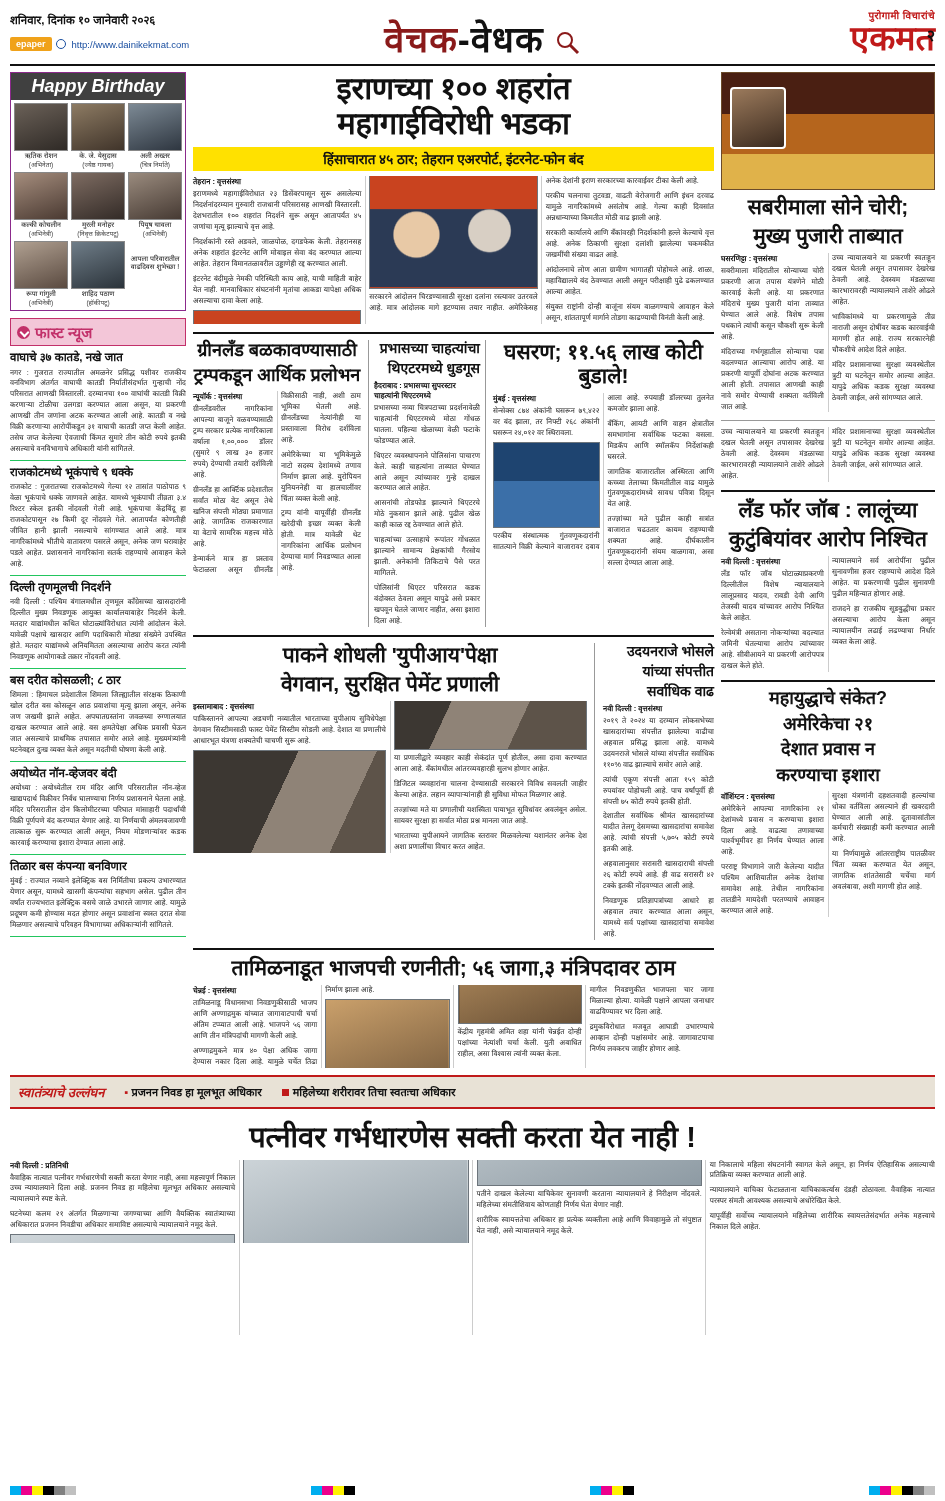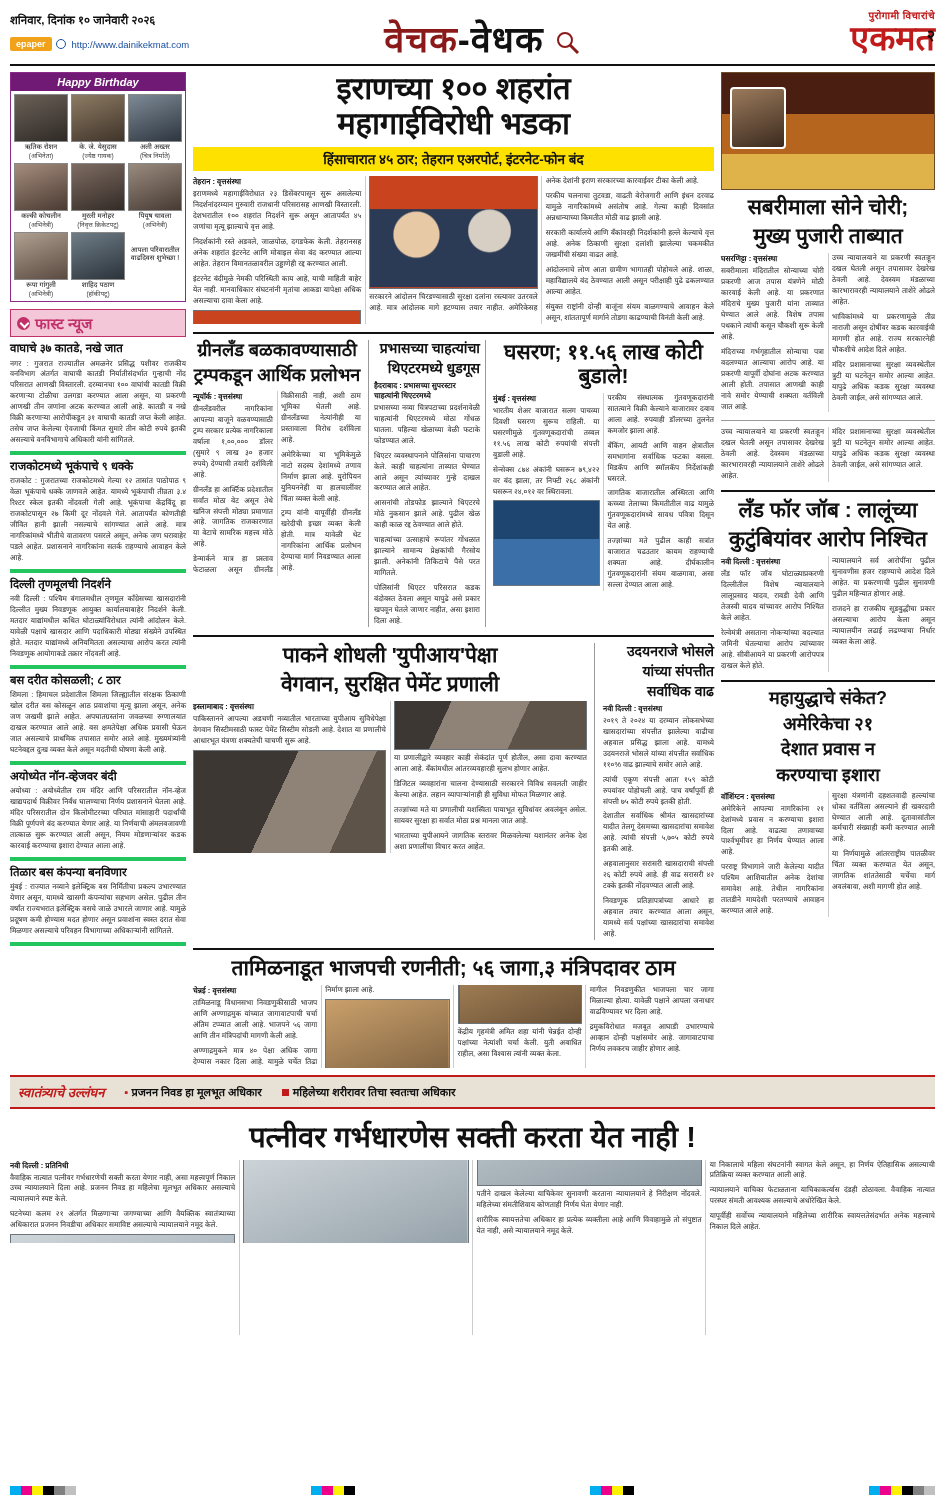--- a/index.html
+++ b/index.html
@@ -30,41 +30,41 @@
   .pageno { position:absolute; right:0; top:16px; font-size:16px; font-weight:bold; color:#111;}
 
   
   .body-grid { display:flex; gap:7px; margin-top:6px; }
   .col-left { width:176px; }
   .col-mid { flex:1; }
   .col-right { width:214px; }
 
   
   .hb-box { border:1px solid #8b2a8b; }
-  .hb-head { background:#701a75; color:#fff; text-align:center; font-size:11px; font-weight:bold; padding:3px 0; font-style:italic;}
+  .hb-head { background:#404040; color:#fff; text-align:center; font-size:18px; font-weight:bold; padding:3px 0; font-style:italic;}
   .hb-grid { display:grid; grid-template-columns:1fr 1fr 1fr; gap:3px; padding:3px;}
   .hb-cell { text-align:center; }
   .hb-photo { width:100%; height:48px; background:#b9b3ab; border:1px solid #888; }
   .hb-photo.p1{background:linear-gradient(160deg,#6b6158,#2f2a26);}
   .hb-photo.p2{background:linear-gradient(160deg,#8d7b63,#40342a);}
   .hb-photo.p3{background:linear-gradient(160deg,#7d8a95,#2e3640);}
   .hb-photo.p4{background:linear-gradient(160deg,#a58d7d,#4a3a32);}
   .hb-photo.p5{background:linear-gradient(160deg,#7e6c62,#332b27);}
   .hb-photo.p6{background:linear-gradient(160deg,#9a8b7e,#463a33);}
   .hb-photo.p7{background:linear-gradient(160deg,#b0a091,#5a4a40);}
   .hb-photo.p8{background:linear-gradient(160deg,#6f7d88,#2b333a);}
   .hb-name { font-size:7px; line-height:1.15; margin-top:1px;}
   .hb-sub { font-size:6.5px; color:#444; }
 
   
   .fn-head { margin-top:7px; background:#f3c6d8; border:1px solid #c2306a; display:flex; align-items:center; gap:5px; padding:3px 6px;}
   .fn-head .dot { width:13px; height:13px; border-radius:50%; background:#c2306a; display:inline-block; position:relative;}
   .fn-head .dot::after{content:"";position:absolute;left:4px;top:3px;width:5px;height:5px;border-right:2px solid #fff;border-bottom:2px solid #fff;transform:rotate(45deg);}
   .fn-title { color:#c2306a; font-weight:bold; font-size:15px; }
-  .fn-item { border-bottom:4px solid #22c55e; padding:4px 0 5px; }
+  .fn-item { border-bottom:1px solid #22c55e; padding:4px 0 5px; }
   .fn-item h4 { margin:0 0 3px; font-size:11.5px; font-weight:bold; color:#111; line-height:1.25;}
   .fn-item p { margin:0; font-size:7.3px; line-height:1.5; text-align:justify; color:#222;}
 
   
   .lead-head { font-size:31px; font-weight:bold; line-height:1.12; text-align:center; color:#111; letter-spacing:-.3px;}
   .yellow-bar { background:#ffe100; text-align:center; font-weight:bold; font-size:13.5px; padding:3px 4px; margin:6px 0 5px;}
   .byline { font-size:7.5px; font-weight:bold; margin:0 0 3px;}
   .col3 { column-count:3; column-gap:8px; column-rule:1px solid #ccc;}
   .col2 { column-count:2; column-gap:8px; column-rule:1px solid #ccc;}
   .col4 { column-count:4; column-gap:8px; column-rule:1px solid #ccc;}
@@ -259,21 +259,20 @@
           <p class="bodytext">प्रभासच्या नव्या चित्रपटाच्या प्रदर्शनावेळी चाहत्यांनी थिएटरमध्ये मोठा गोंधळ घातला. पहिल्या खेळाच्या वेळी फटाके फोडण्यात आले.</p>
           <p class="bodytext">थिएटर व्यवस्थापनाने पोलिसांना पाचारण केले. काही चाहत्यांना ताब्यात घेण्यात आले असून त्यांच्यावर गुन्हे दाखल करण्यात आले आहेत.</p>
           <p class="bodytext">आसनांची तोडफोड झाल्याने थिएटरचे मोठे नुकसान झाले आहे. पुढील खेळ काही काळ रद्द ठेवण्यात आले होते.</p>
           <p class="bodytext">चाहत्यांच्या उत्साहाचे रूपांतर गोंधळात झाल्याने सामान्य प्रेक्षकांची गैरसोय झाली. अनेकांनी तिकिटाचे पैसे परत मागितले.</p>
           <p class="bodytext">पोलिसांनी थिएटर परिसरात कडक बंदोबस्त ठेवला असून यापुढे असे प्रकार खपवून घेतले जाणार नाहीत, असा इशारा दिला आहे.</p>
         </div>
         <div style="flex:1">
           <div class="sec-head lg">घसरण; ११.५६ लाख कोटी बुडाले!</div>
           <div class="col2">
             <div class="byline">मुंबई : वृत्तसंस्था</div>
-            <p class="bodytext">भारतीय शेअर बाजारात सलग पाचव्या दिवशी घसरण सुरूच राहिली. या घसरणीमुळे गुंतवणूकदारांची तब्बल ११.५६ लाख कोटी रुपयांची संपत्ती बुडाली आहे.</p>
             <p class="bodytext">सेन्सेक्स ८७४ अंकांनी घसरून ७९,४२२ वर बंद झाला, तर निफ्टी २६८ अंकांनी घसरून २४,०१२ वर स्थिरावला.</p>
             <div class="photo ph-market" style="margin:3px 0"></div>
             <p class="bodytext">परकीय संस्थात्मक गुंतवणूकदारांनी सातत्याने विक्री केल्याने बाजारावर दबाव आला आहे. रुपयाही डॉलरच्या तुलनेत कमजोर झाला आहे.</p>
             <p class="bodytext">बँकिंग, आयटी आणि वाहन क्षेत्रातील समभागांना सर्वाधिक फटका बसला. मिडकॅप आणि स्मॉलकॅप निर्देशांकही घसरले.</p>
             <p class="bodytext">जागतिक बाजारातील अस्थिरता आणि कच्च्या तेलाच्या किमतीतील वाढ यामुळे गुंतवणूकदारांमध्ये सावध पवित्रा दिसून येत आहे.</p>
             <p class="bodytext">तज्ज्ञांच्या मते पुढील काही सत्रांत बाजारात चढउतार कायम राहण्याची शक्यता आहे. दीर्घकालीन गुंतवणूकदारांनी संयम बाळगावा, असा सल्ला देण्यात आला आहे.</p>
           </div>
         </div>
       </div>
 

